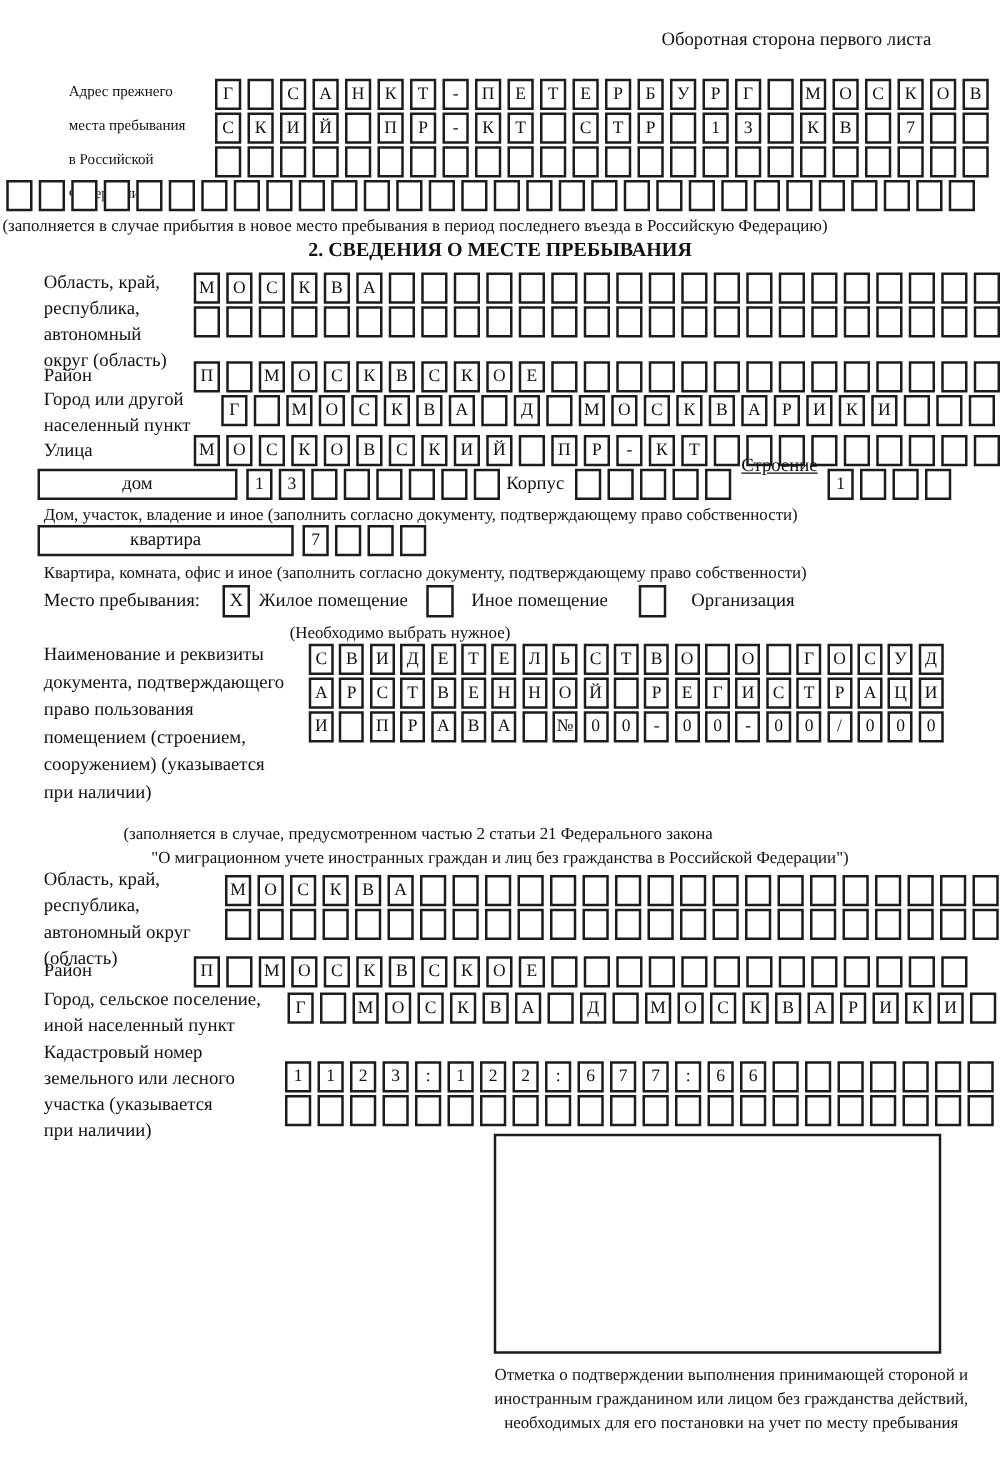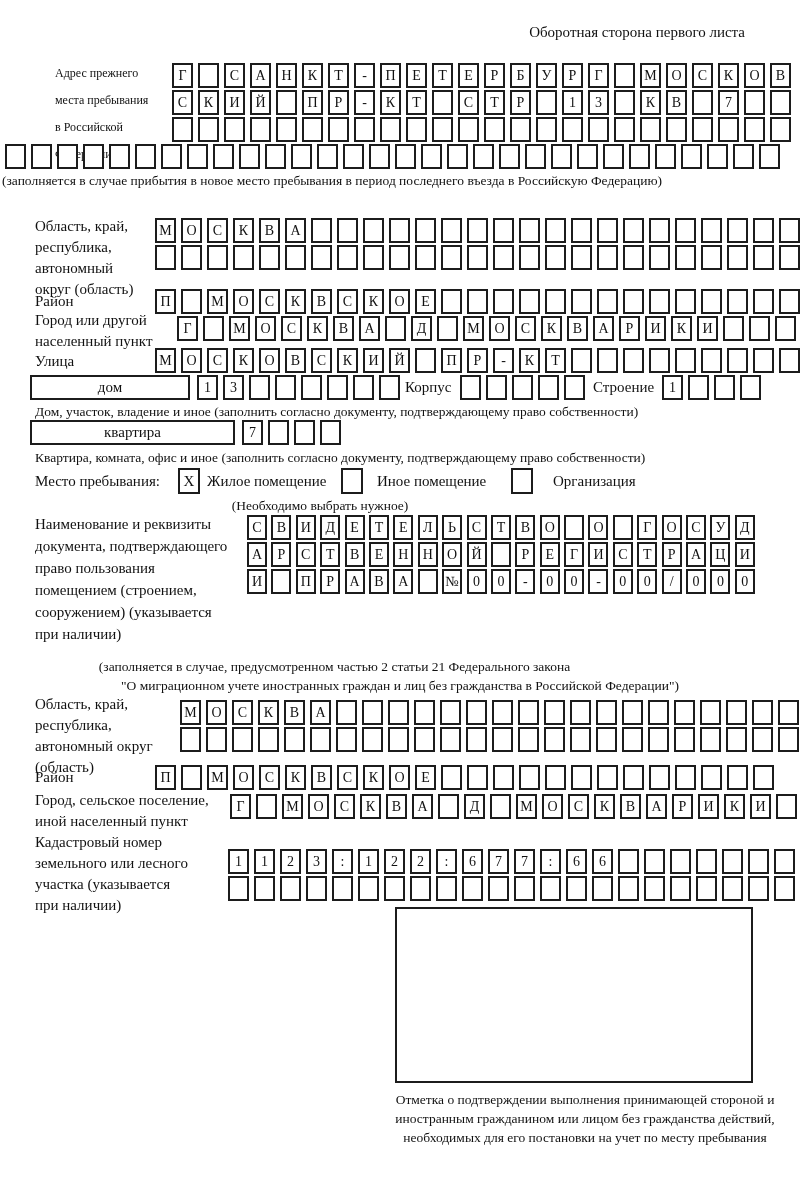--- a/index.html
+++ b/index.html
@@ -138,20 +138,21 @@
       <div class="cell"></div>
       <div class="cell"></div>
       <div class="cell"></div>
       <div class="cell"></div>
       <div class="cell"></div>
       <div class="cell"></div>
       <div class="cell"></div>
     </div>
   <div class="abs caption center" style="left:0;top:172px;width:664px;">(заполняется в случае прибытия в новое место пребывания в период последнего въезда в Российскую Федерацию)</div>
 
+  <div class="abs bold center" style="left:0;top:192px;width:800px;font-size:16px;">2. СВЕДЕНИЯ О МЕСТЕ ПРЕБЫВАНИЯ</div>
 
   <div class="abs label" style="left:35px;top:216px;width:120px;">Область, край,
 республика,
 автономный
 округ (область)</div>
   <div class="abs cells" style="left:155px;top:218px;">
       <div class="cell">М</div>
       <div class="cell">О</div>
       <div class="cell">С</div>
       <div class="cell">К</div>
@@ -304,21 +305,21 @@
       <div class="cell"></div>
     </div>
   <div class="abs label" style="left:405px;top:377px;">Корпус</div>
   <div class="abs cells" style="left:460px;top:375px;">
       <div class="cell"></div>
       <div class="cell"></div>
       <div class="cell"></div>
       <div class="cell"></div>
       <div class="cell"></div>
     </div>
-  <div class="abs label" style="left:593px;top:377px;">Строение</div>
+  <div class="abs label" style="left:593px;top:363px;text-decoration:underline;">Строение</div>
   <div class="abs cells" style="left:662px;top:375px;">
       <div class="cell">1</div>
       <div class="cell"></div>
       <div class="cell"></div>
       <div class="cell"></div>
     </div>
   <div class="abs caption" style="left:35px;top:403px;">Дом, участок, владение и иное (заполнить согласно документу, подтверждающему право собственности)</div>
 
   <div class="abs widebox" style="left:30px;top:420px;width:205px;">квартира</div>
   <div class="abs cells" style="left:242px;top:420px;">

